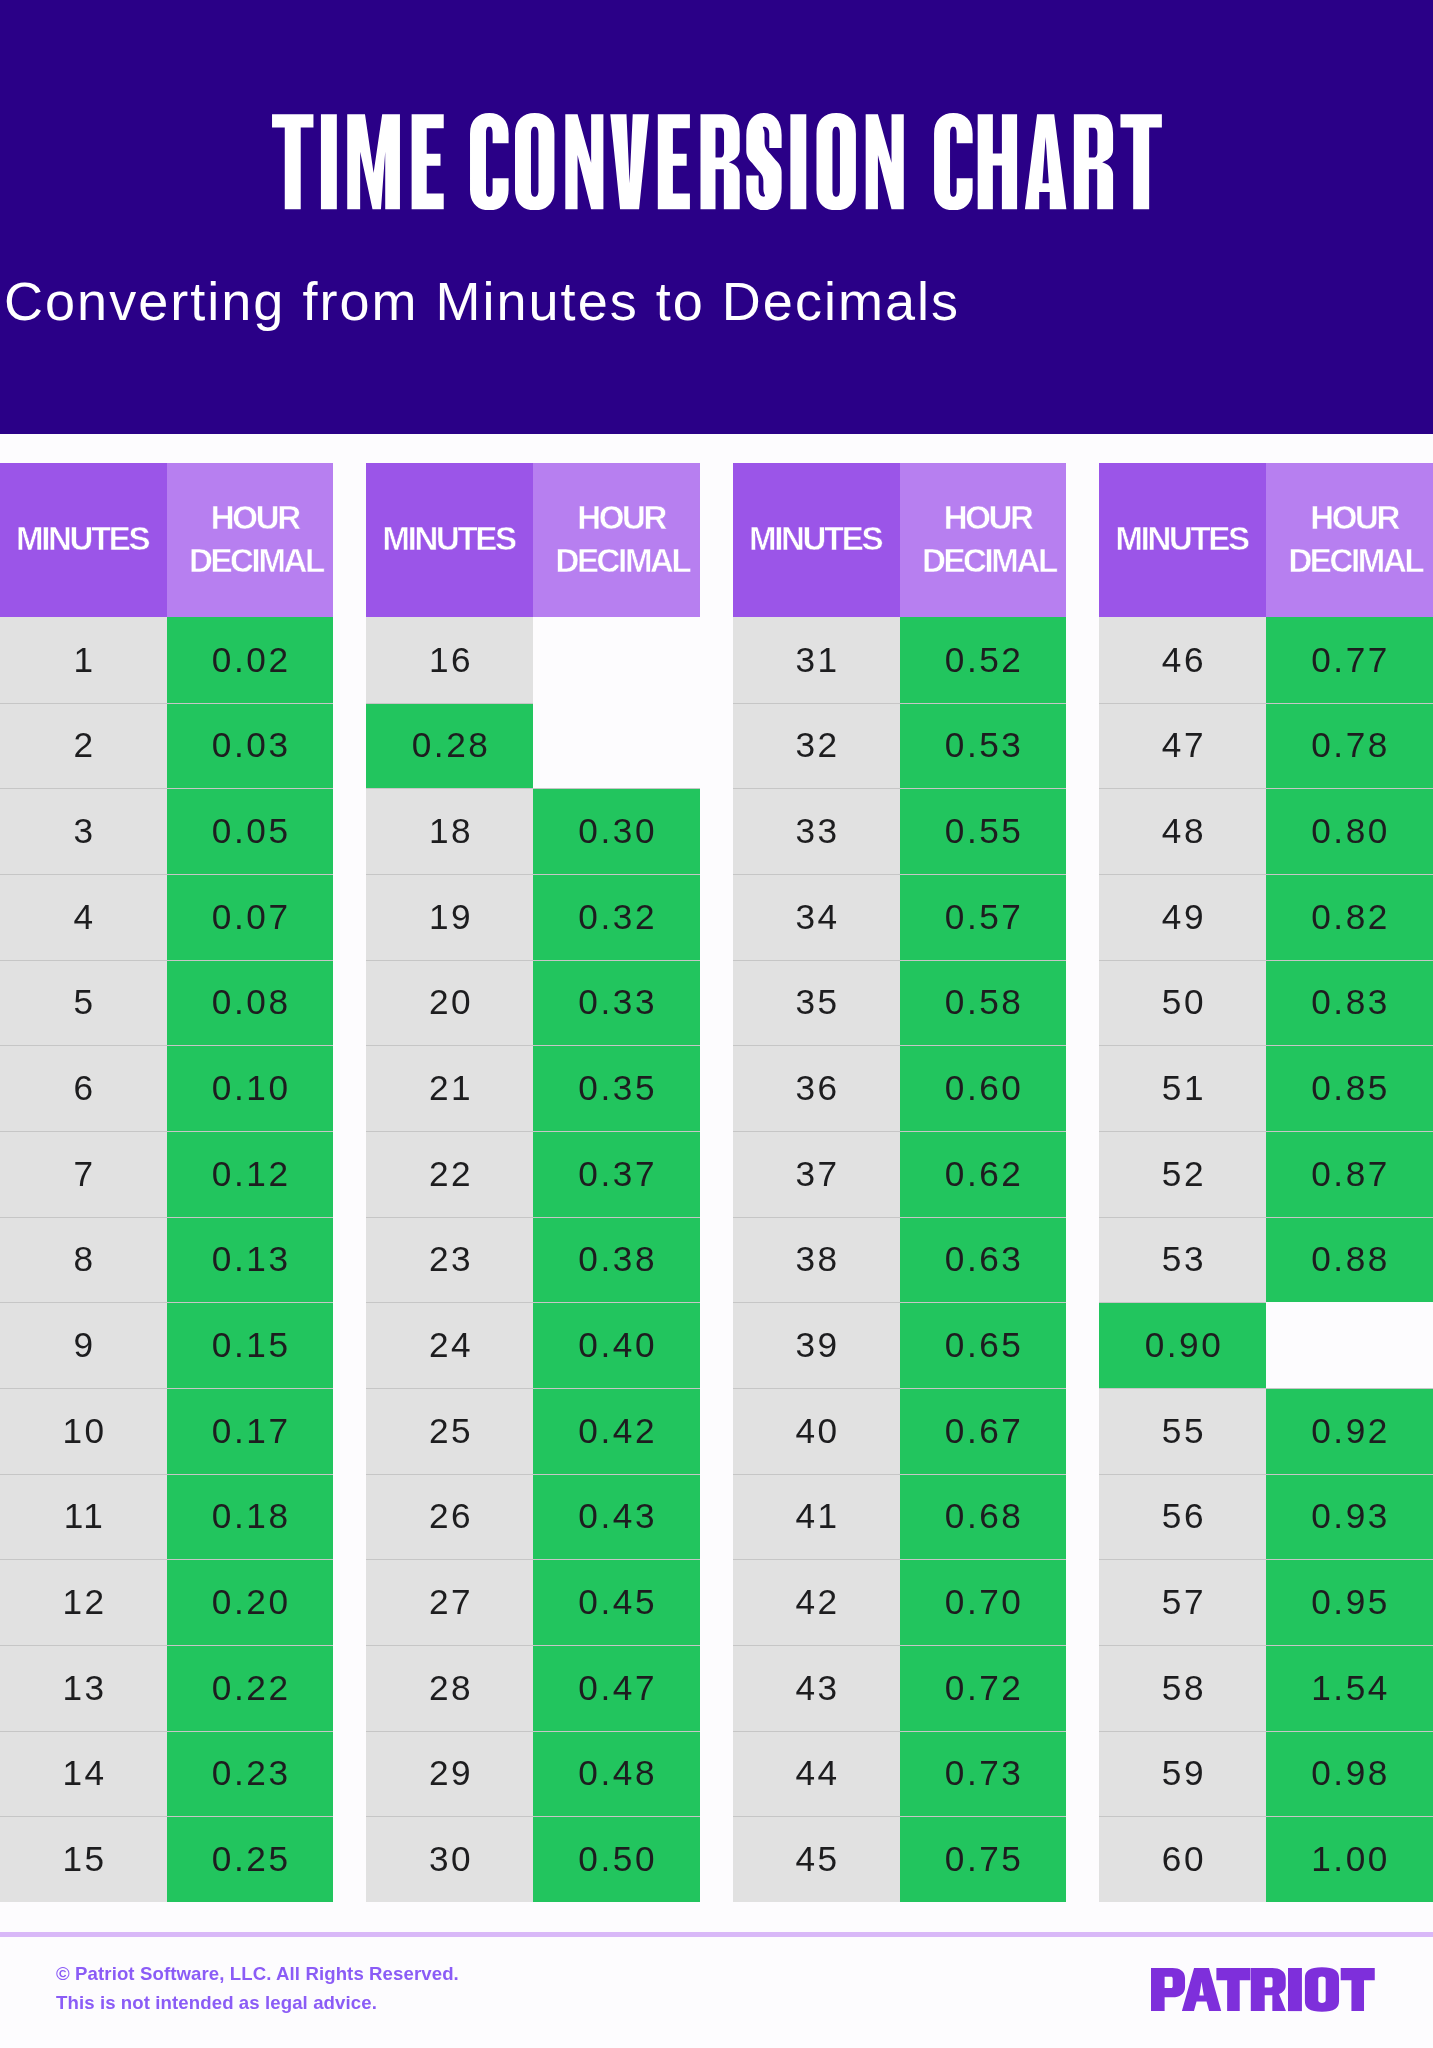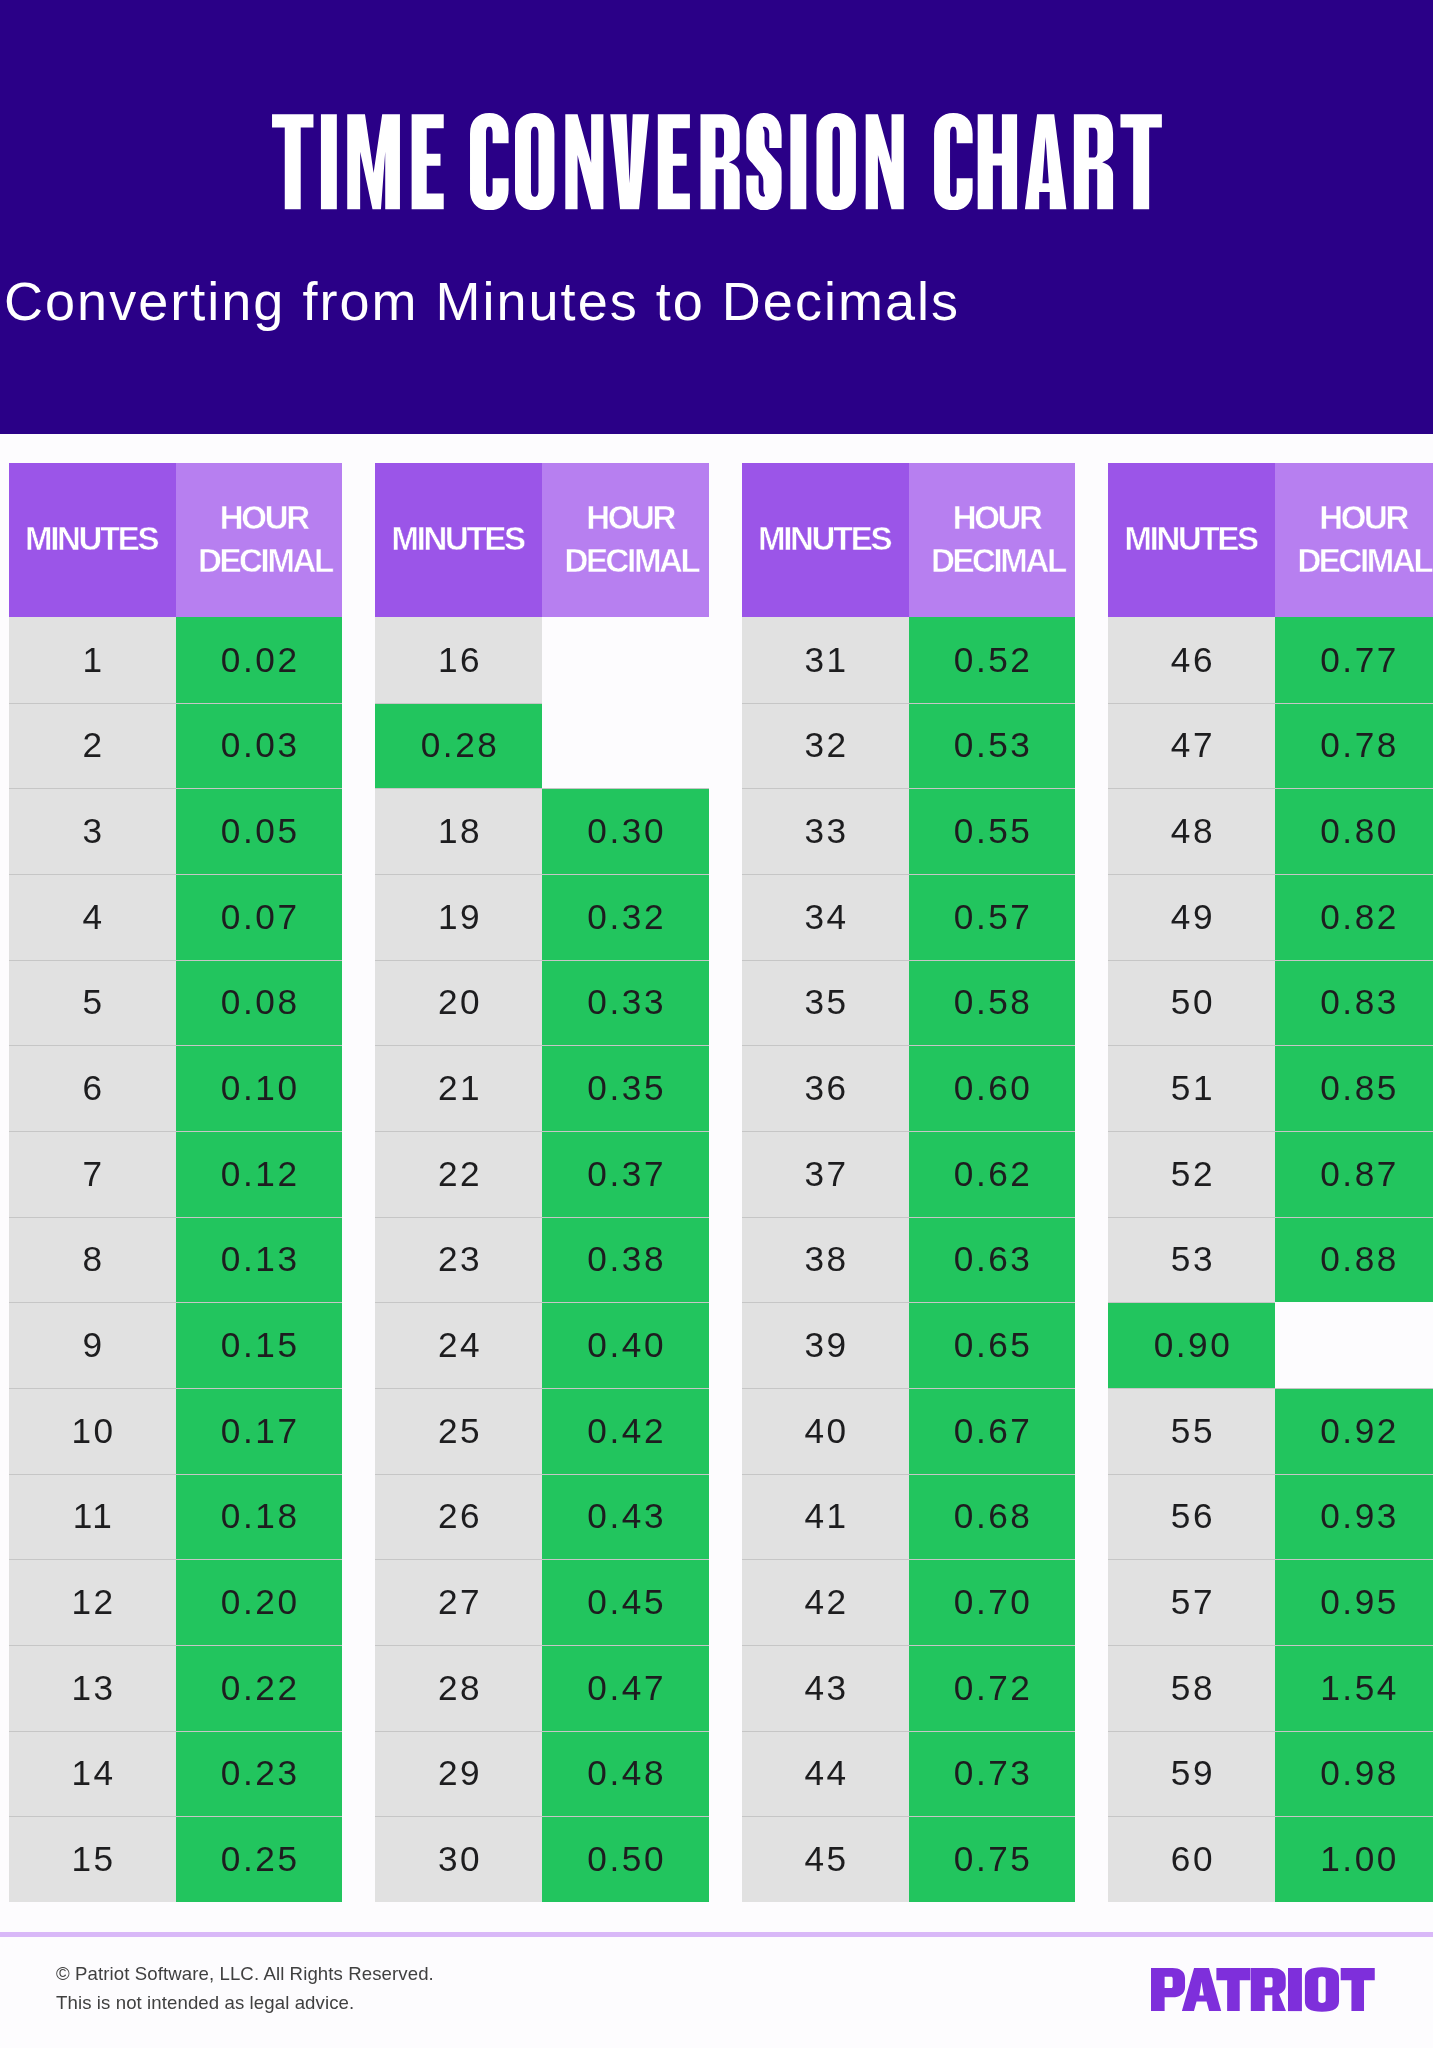--- a/index.html
+++ b/index.html
@@ -16,41 +16,41 @@
 
   
   .hero{position:absolute;left:0;top:0;width:1433px;height:434px;background:#2a0087;}
   .hero-title{position:absolute;left:272px;top:113px;width:889.92px;height:97.4px;}
   .hero-title svg{display:block;}
   .hero-sub{position:absolute;left:0;top:272px;width:1433px;text-align:left;
     color:#ffffff;font-size:54px;font-weight:400;letter-spacing:2.02px;
     line-height:58px;text-indent:2.02px;}
 
   
-  .tables{position:absolute;left:9px;top:463px;width:1159px;display:flex;}
+  .tables{position:absolute;left:0;top:463px;width:1159px;display:flex;}
   .tbl{width:333.25px;margin-right:33.25px;}
   .tbl:last-child{margin-right:0;}
   .thead{display:flex;height:154px;}
   .th{display:flex;align-items:center;justify-content:center;text-align:center;
       color:#fff;font-size:33px;font-weight:700;line-height:42.8px;letter-spacing:-2.35px;
       text-indent:-2.35px;width:166.62px;box-sizing:border-box;}
   .th.m{background:#9b55e8;-webkit-text-stroke:.5px #9b55e8;padding-bottom:2px;}
   .th.h{background:#b77ff0;padding-left:12px;-webkit-text-stroke:.5px #b77ff0;}
   .trow{display:flex;height:85.67px;}
   .td{display:flex;align-items:center;justify-content:center;font-size:35.2px;
       color:#1d1d1f;font-weight:400;width:166.62px;box-sizing:border-box;
       letter-spacing:2.55px;text-indent:2.55px;}
   .td.m{background:#e1e1e1;}
   .td.h{background:#22c55e;}
   .trow + .trow .td{box-shadow:inset 0 1px 0 #c6c6c6;}
 
   
   .rule{position:absolute;left:0;top:1932px;width:1433px;height:5px;background:#d9b8f8;}
-  .foot-txt{position:absolute;left:56px;top:1960px;font-size:18.6px;color:#404040;
-            line-height:28.8px;letter-spacing:.1px;}
+  .foot-txt{position:absolute;left:56px;top:1960px;font-size:18.6px;color:#8b5cf6;
+            line-height:28.8px;letter-spacing:.1px;font-weight:bold;}
   .logo{position:absolute;left:1151px;top:1967px;width:223.75px;height:45px;}
   .logo svg{display:block;}
 </style>
 </head>
 <body>
 
 <div class="page">
 
   <div class="hero">
     <div class="hero-title" title="TIME CONVERSION CHART" aria-label="TIME CONVERSION CHART">

